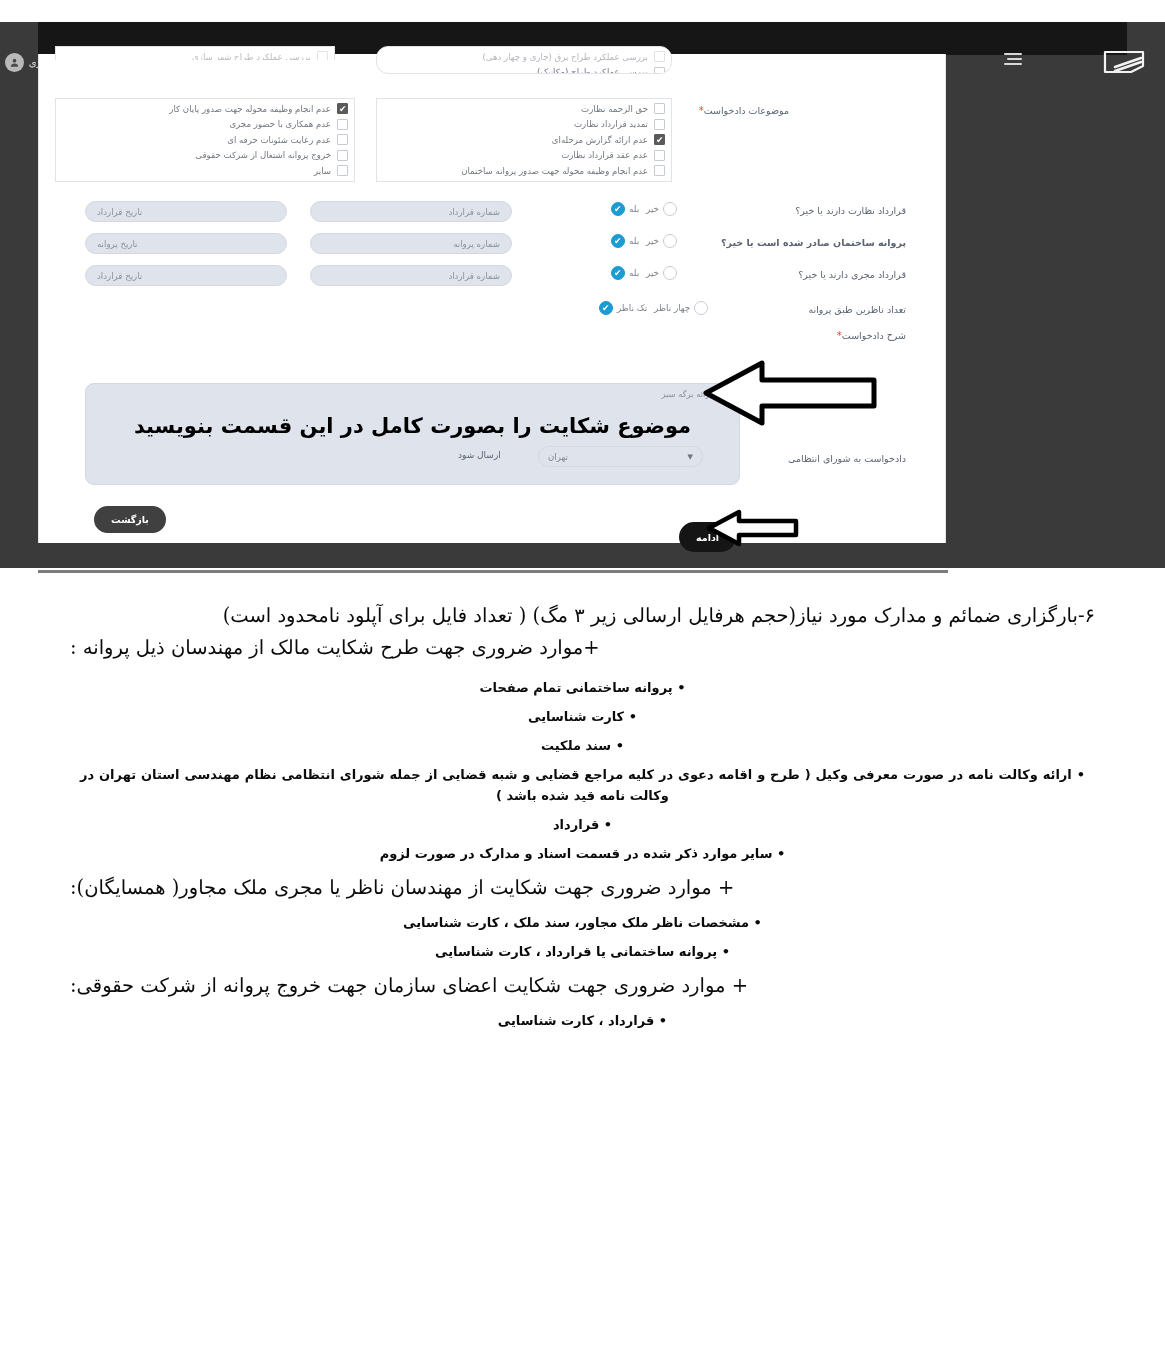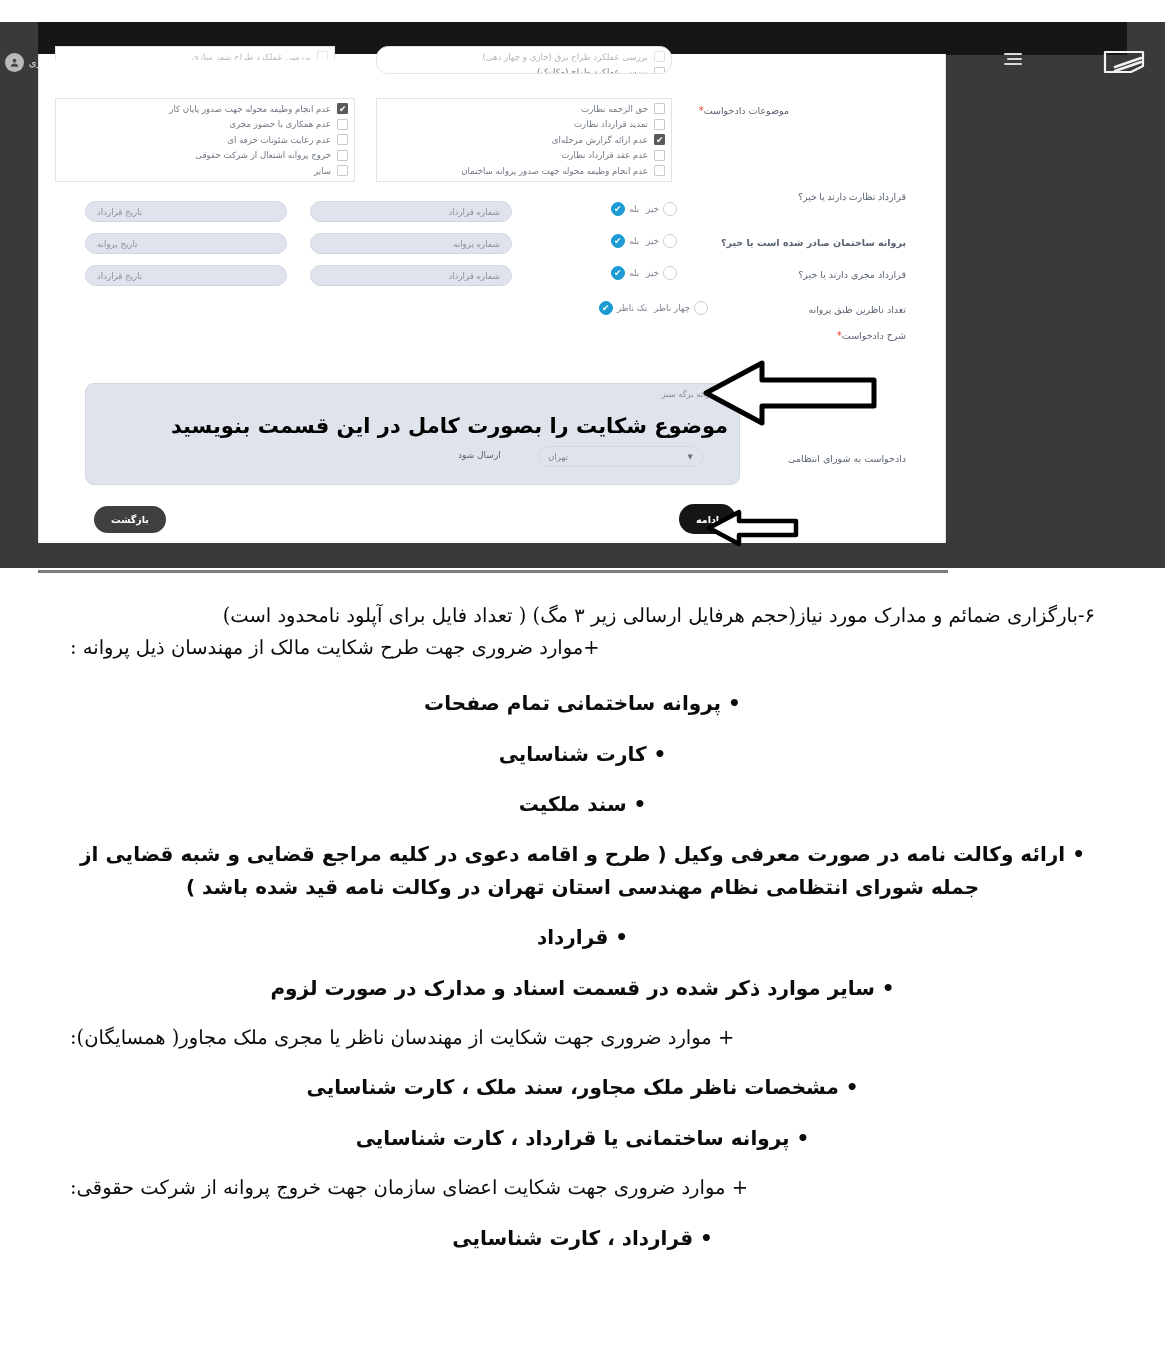--- a/index.html
+++ b/index.html
@@ -120,21 +120,20 @@
     position: absolute; left: 46px; top: 329px; width: 655px; height: 102px;
     background: #dfe3ec; border: 1px solid #d2d7e2; border-radius: 9px;
   }
   .bigarea .ph {
     position: absolute; right: 10px; top: 5px; font-size: 8.4px; color: #8a8f99;
   }
   .overlay-note {
     position: absolute; left: 46px; top: 360px; width: 655px;
     text-align: center; font-size: 21px; font-weight: bold; color: #000;
     font-family: "DejaVu Sans", "Liberation Sans", sans-serif;
-    margin-left: 37px;
   }
 
   
   .select {
     position: absolute; left: 499px; top: 446px; width: 165px; height: 21px;
     border-radius: 11px; background: #dfe3ec; border: 1px solid #d2d7e2;
     display:flex; align-items:center; justify-content: space-between; padding: 0 9px;
   }
   .select .sv { font-size: 8.6px; color: #7f8590; text-align: right; }
   .select .car { font-size: 7px; color: #6e737d; }
@@ -168,23 +167,23 @@
     color: #0b0b0b;
   }
   .doc p { margin: 0; }
   .d-normal {
     font-size: 19.5px; line-height: 1.62; text-align: justify;
     font-family: "DejaVu Serif", "Liberation Serif", serif;
   }
   .d-center-left { text-align: left; }
   .d-bullet-list { list-style: none; margin: 0; padding: 0; }
   .d-bullet {
-    font-size: 20px; font-weight: bold; line-height: 1.62;
+    font-size: 13px; font-weight: bold; line-height: 1.62;
     font-family: "DejaVu Sans", "Liberation Sans", sans-serif;
-    text-align: center; margin: 18px 0;
+    text-align: center; margin: 8px 0;
   }
   .d-bullet::before { content: "• "; }
   .d-bullet.wide { text-align: justify; text-align-last: center; padding: 0 10px; }
   .row-gap { height: 6px; }
 </style>
 </head>
 <body>
 
 <div id="page">
 
@@ -285,21 +284,21 @@
           <div class="cbrow" style="padding-right:6px;">
             <span class="cbbox"></span>
             <span class="cbtxt">خروج پروانه اشتغال از شرکت حقوقی</span>
           </div>
           <div class="cbrow" style="padding-right:6px;">
             <span class="cbbox"></span>
             <span class="cbtxt">سایر</span>
           </div>
         </div>
 
-        <div class="fld-label" style="right:41px; top:137px;font-family:Liberation Serif, serif;">قرارداد نظارت دارند یا خیر؟</div>
+        <div class="fld-label" style="right:41px; top:151px;">قرارداد نظارت دارند یا خیر؟</div>
         <div class="radiogrp" style="left:572px; top:146px;">
           <div class="ritem">
             <span class="radio"></span>
             <span class="radio-lbl">خیر</span>
           </div>
           <div class="ritem">
             <span class="radio-lbl">بله</span>
             <span class="radio on"></span>
           </div>
         </div>
@@ -367,21 +366,21 @@
         <div class="overlay-note">موضوع شکایت را بصورت کامل در این قسمت بنویسید</div>
 
         <div class="fld-label" style="right:41px; top:399px;">دادخواست به شورای انتظامی</div>
         <div class="select" style="top:392px;">
           <span class="car">▼</span>
           <span class="sv">تهران</span>
         </div>
         <div class="after-select" style="top:396px;">ارسال شود</div>
 
         <div class="btn-back" style="top:452px;">بازگشت</div>
-        <div class="btn-next" style="top:450px;">ادامه</div>
+        <div class="btn-next" style="top:468px;">ادامه</div>
       </div>
     </div>
 
     <div class="arrow" style="left:700px; top:357px; width:180px; height:72px;">
       <svg width="180" height="72" viewBox="0 0 180 72" aria-hidden="true">
         <path d="M6 36 L62 6 L62 23 L174 23 L174 49 L62 49 L62 66 Z" fill="#ffffff" stroke="#000000" stroke-width="5" stroke-linejoin="round"></path>
       </svg>
     </div>
     <div class="arrow" style="left:705px; top:508px; width:95px; height:40px;">
       <svg width="95" height="40" viewBox="0 0 95 40" aria-hidden="true">

